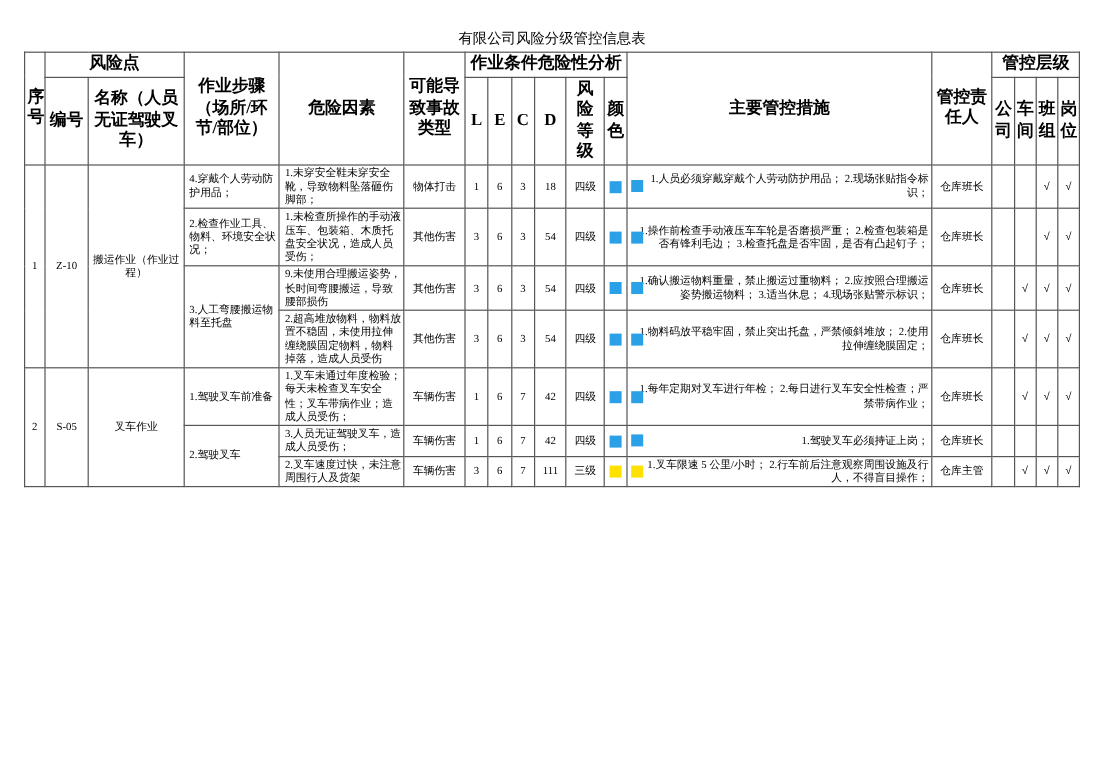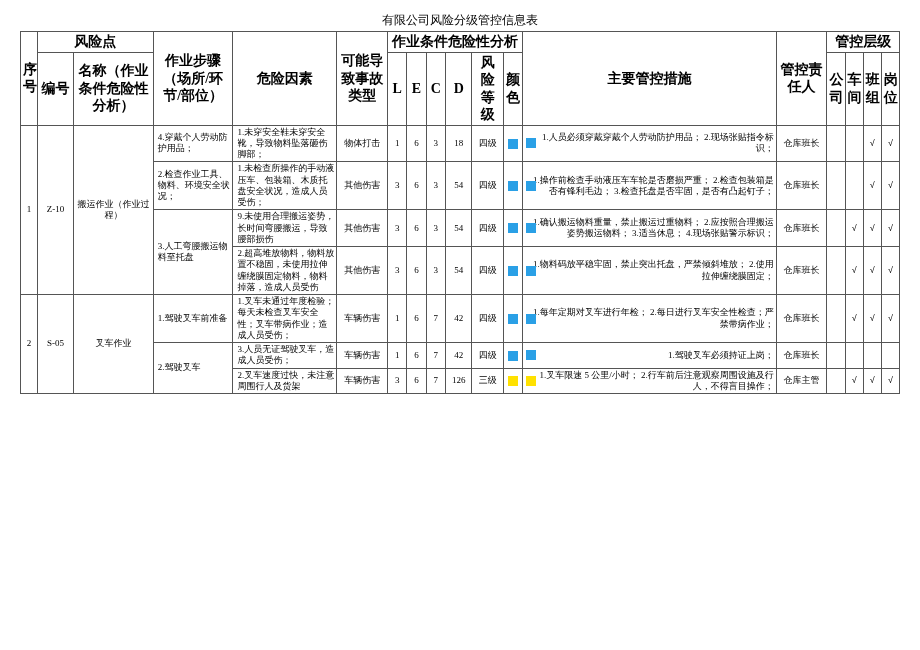--- a/index.html
+++ b/index.html
@@ -6,21 +6,21 @@
   body {
     margin: 0;
     background: #fff;
     width: 920px;
     height: 650px;
     font-family: "SimSun","Songti SC",serif;
     font-size: 9px;
     color: #000;
   }
   .page {
-    padding: 10px 20px 10px 20px;
+    padding: 22px 20px 10px 20px;
   }
   .title {
     text-align: center;
     font-size: 12px;
     margin: 2px 0 2px 0;
   }
   .subtitle {
     text-align: center;
     font-size: 11px;
     margin: 0 0 4px 0;
@@ -100,21 +100,21 @@
       <th rowspan="2">作业步骤（场所/环节/部位）</th>
       <th rowspan="2">危险因素</th>
       <th rowspan="2">可能导致事故类型</th>
       <th colspan="6">作业条件危险性分析</th>
       <th rowspan="2">主要管控措施</th>
       <th rowspan="2">管控责任人</th>
       <th colspan="4">管控层级</th>
     </tr>
     <tr>
       <th>编号</th>
-      <th>名称（作业条件危险性分析）</th>
+      <th>名称（人员无证驾驶叉车）</th>
       <th>L</th>
       <th>E</th>
       <th>C</th>
       <th>D</th>
       <th>风险等级</th>
       <th>颜色</th>
       <th>公司</th>
       <th>车间</th>
       <th>班组</th>
       <th>岗位</th>
@@ -260,21 +260,21 @@
       <td class="chk"></td>
       <td class="chk"></td>
     </tr>
 
     <tr>
       <td class="left">2.叉车速度过快，未注意周围行人及货架</td>
       <td>车辆伤害</td>
       <td>3</td>
       <td>6</td>
       <td>7</td>
-      <td>126</td>
+      <td>111</td>
       <td>三级</td>
       <td><span class="sw yellow"></span></td>
       <td class="measure-cell">
             <span class="sw yellow"></span>
             <span class="txt">1.叉车限速 5 公里/小时；
 2.行车前后注意观察周围设施及行人，不得盲目操作；</span>
           </td>
       <td>仓库主管</td>
       <td class="chk"></td>
       <td class="chk">√</td>

